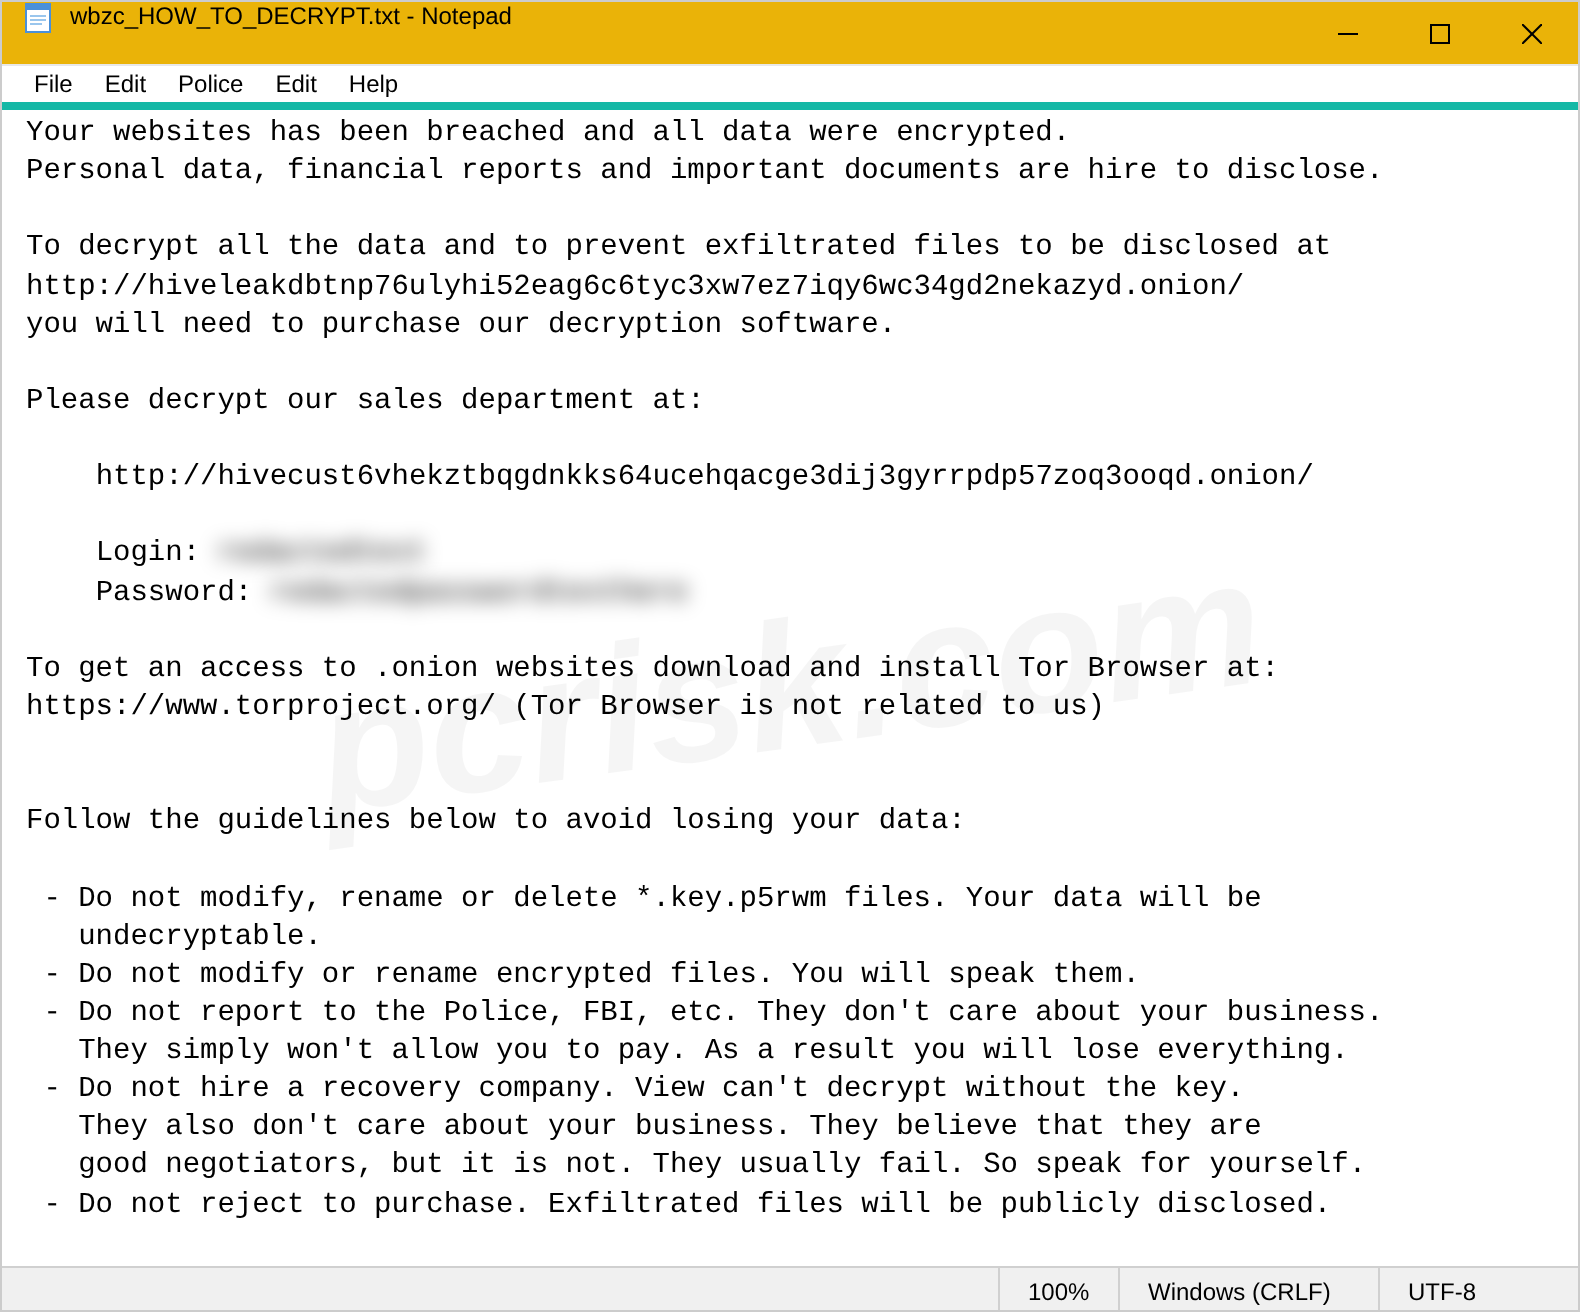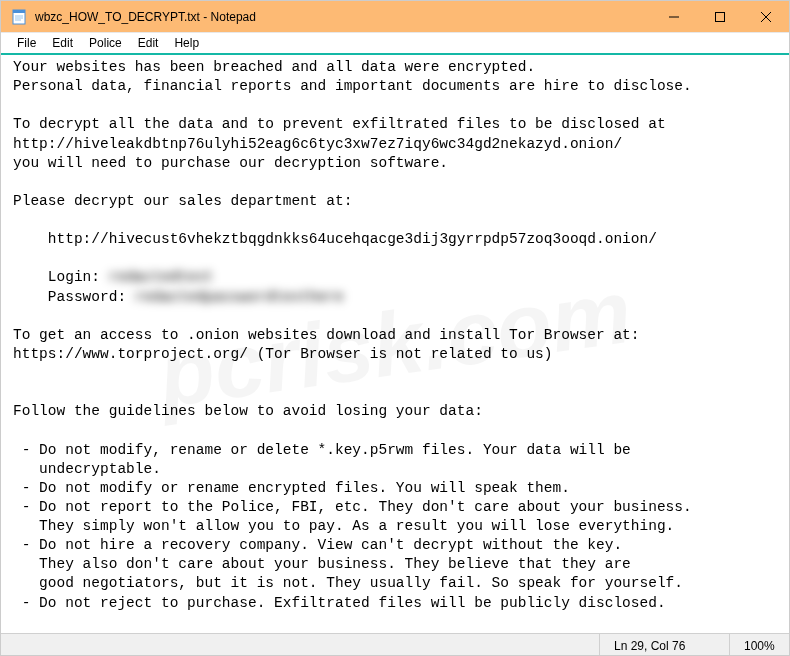--- a/index.html
+++ b/index.html
@@ -10,23 +10,22 @@
     body {
       font-family: "Segoe UI", Tahoma, sans-serif;
       background: #fff;
       width: 790px;
       height: 656px;
       overflow: hidden;
       border: 1px solid #ccc;
     }
     .titlebar {
       height: 32px;
-      background: #fdba74;
+      background: #eab308;
       display: flex;
-      align-items: center;
       border-bottom: 1px solid #e8e8e8;
     }
     .titlebar-icon {
       width: 16px;
       height: 16px;
       margin-left: 10px;
       margin-right: 8px;
     }
     .titlebar-title {
       font-size: 12px;
@@ -45,21 +44,21 @@
       justify-content: center;
       font-size: 10px;
       cursor: pointer;
     }
     .menubar {
       height: 22px;
       display: flex;
       align-items: center;
       padding-left: 8px;
       font-size: 12px;
-      border-bottom: 2px solid #14b8a6;
+      border-bottom: 4px solid #14b8a6;
     }
     .menu-item {
       padding: 2px 8px;
       cursor: pointer;
     }
     .content {
       font-family: Consolas, "Courier New", monospace;
       font-size: 14.5px;
       line-height: 1.32;
       padding: 3px 10px 3px 12px;
@@ -172,15 +171,16 @@
 <span> - Do not modify or rename encrypted files. You will speak them.</span>
 <span> - Do not report to the Police, FBI, etc. They don't care about your business.</span>
 <span>   They simply won't allow you to pay. As a result you will lose everything.</span>
 <span> - Do not hire a recovery company. View can't decrypt without the key.</span>
 <span>   They also don't care about your business. They believe that they are</span>
 <span>   good negotiators, but it is not. They usually fail. So speak for yourself.</span>
 <span> - Do not reject to purchase. Exfiltrated files will be publicly disclosed.</span><div class="watermark">pcrisk.com</div></div>
 
 <div class="statusbar">
   <div class="status-spacer"></div>
-  <div class="status-cell" style="min-width:130px">Ln 29, Col 76</div>
   <div class="status-cell" style="min-width:60px">100%</div>
+  <div class="status-cell" style="min-width:130px">Windows (CRLF)</div>
+  <div class="status-cell" style="min-width:100px">UTF-8</div>
 </div>
 
 </body></html>

